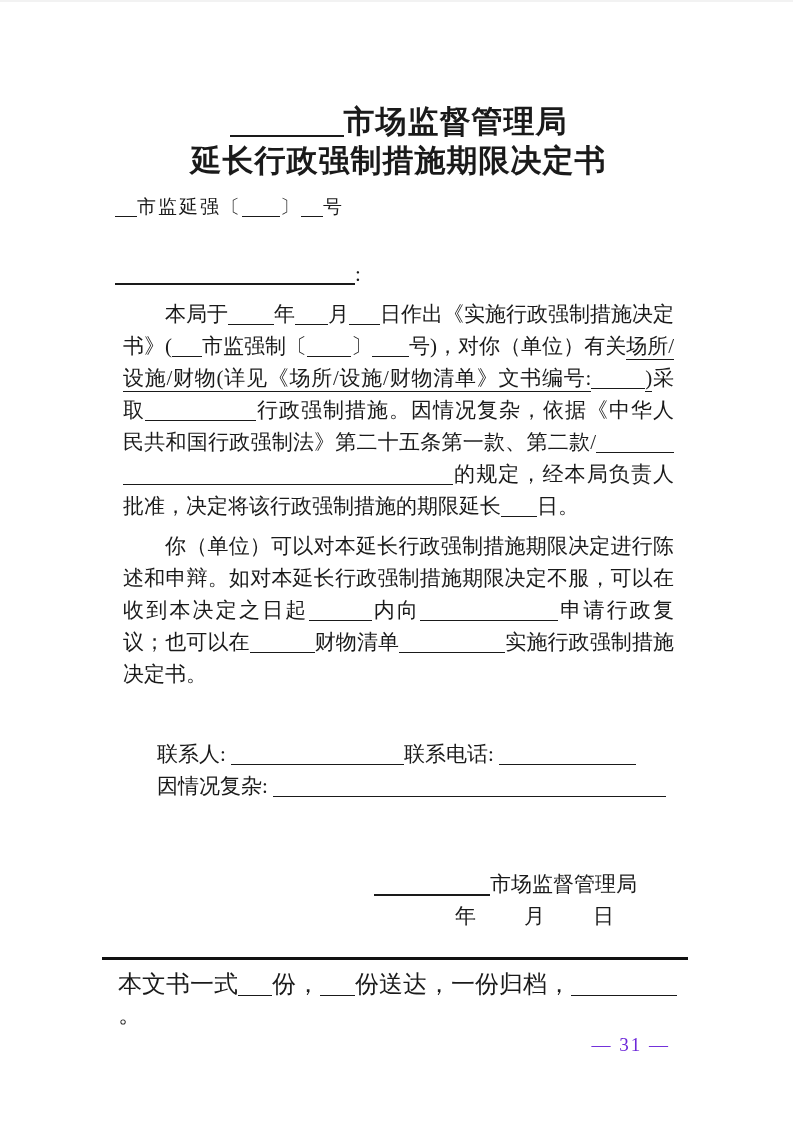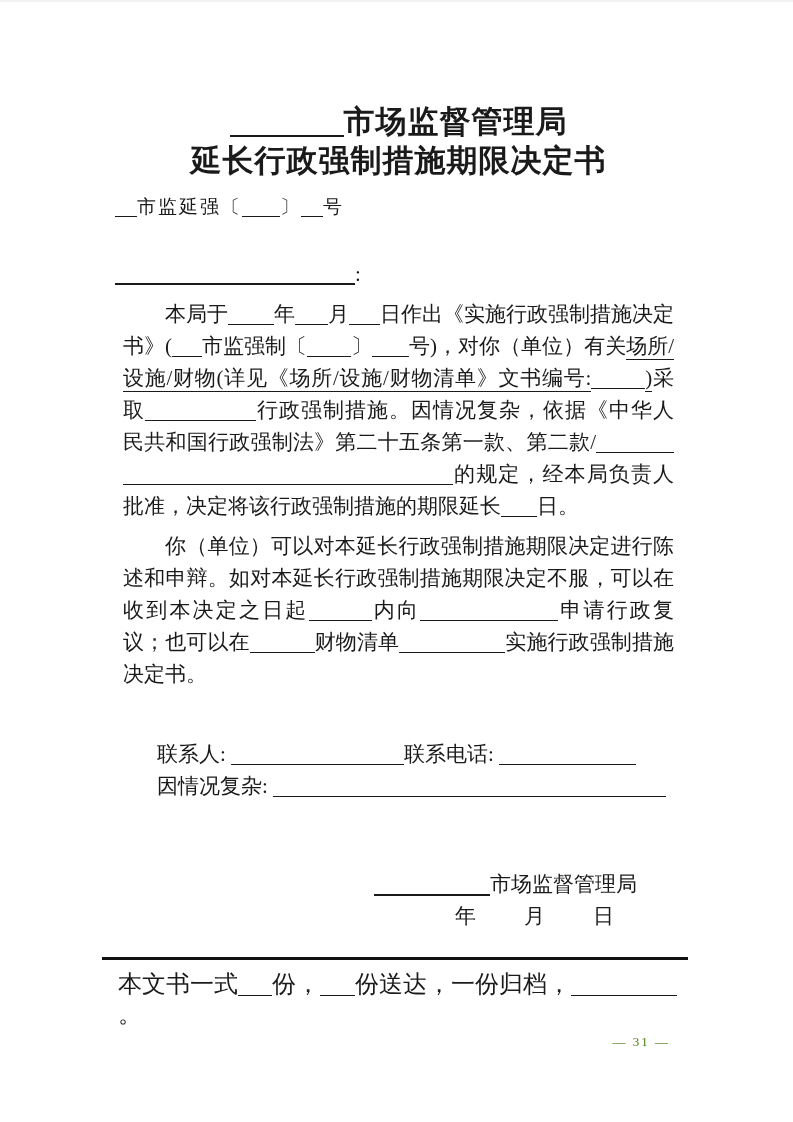--- a/index.html
+++ b/index.html
@@ -81,23 +81,23 @@
   }
   .footer-note {
     margin: 9px 0 0 3px;
     font-size: 24px;
     line-height: 30px;
   }
   .page-number {
     position: absolute;
     top: 1032px;
     right: 123px;
-    font-size: 13px;
+    font-size: 19px;
     letter-spacing: 2px;
-    color: #4d7c0f;
+    color: #6d28d9;
     font-family: Liberation Serif, serif;
   }
 </style>
 </head>
 <body>
 
 <div class="page">
 
   <h1 class="agency-title"><span class="blank" style="width: 114px;"></span><span>市场监督管理局</span></h1>
   <h1 class="doc-title">延长行政强制措施期限决定书</h1>

